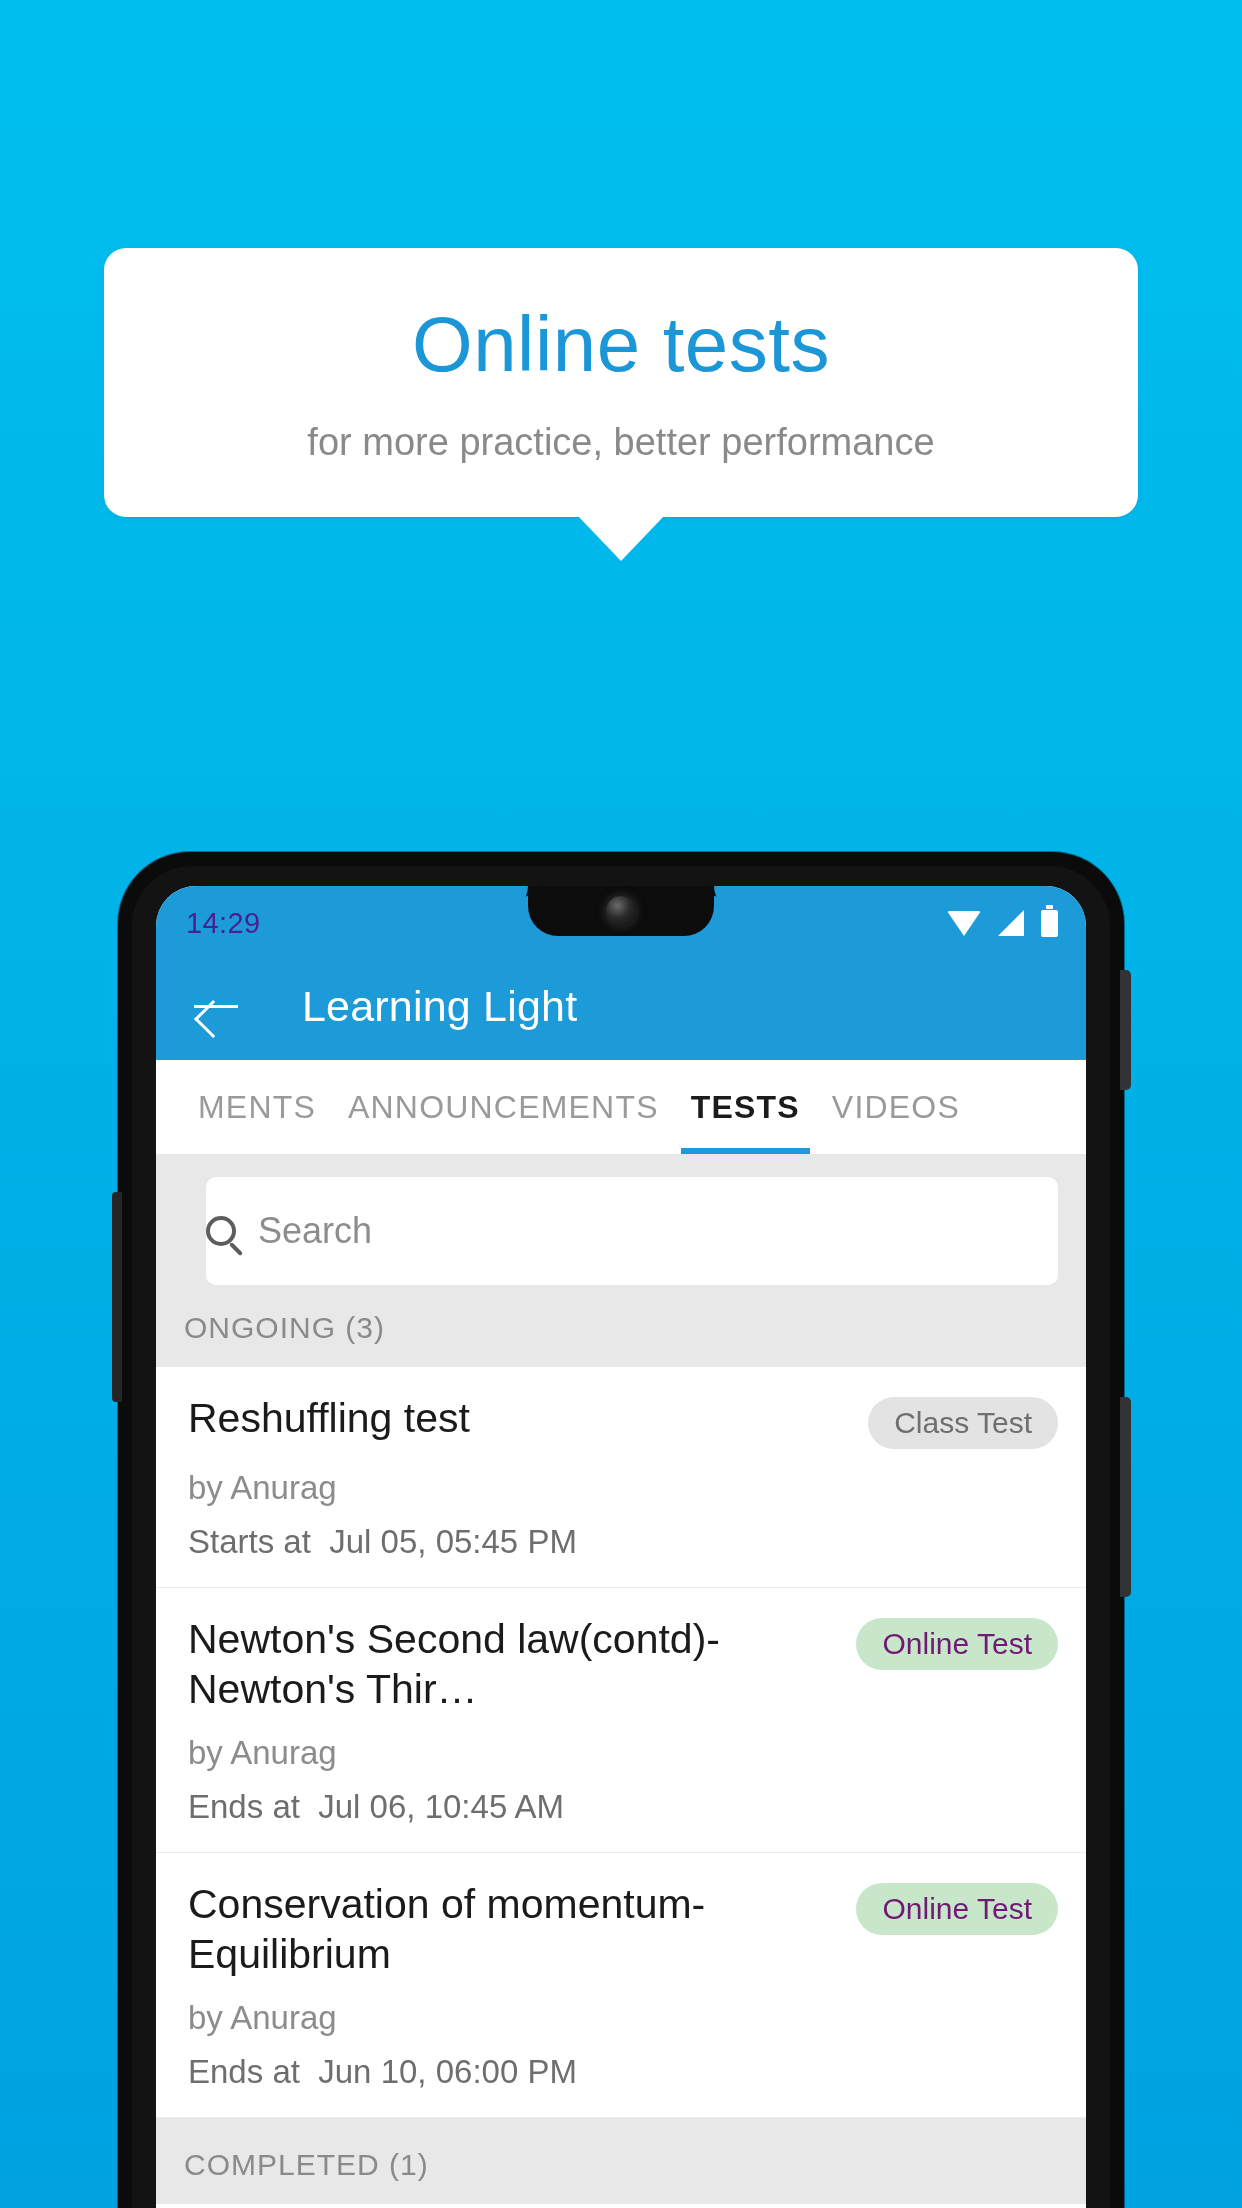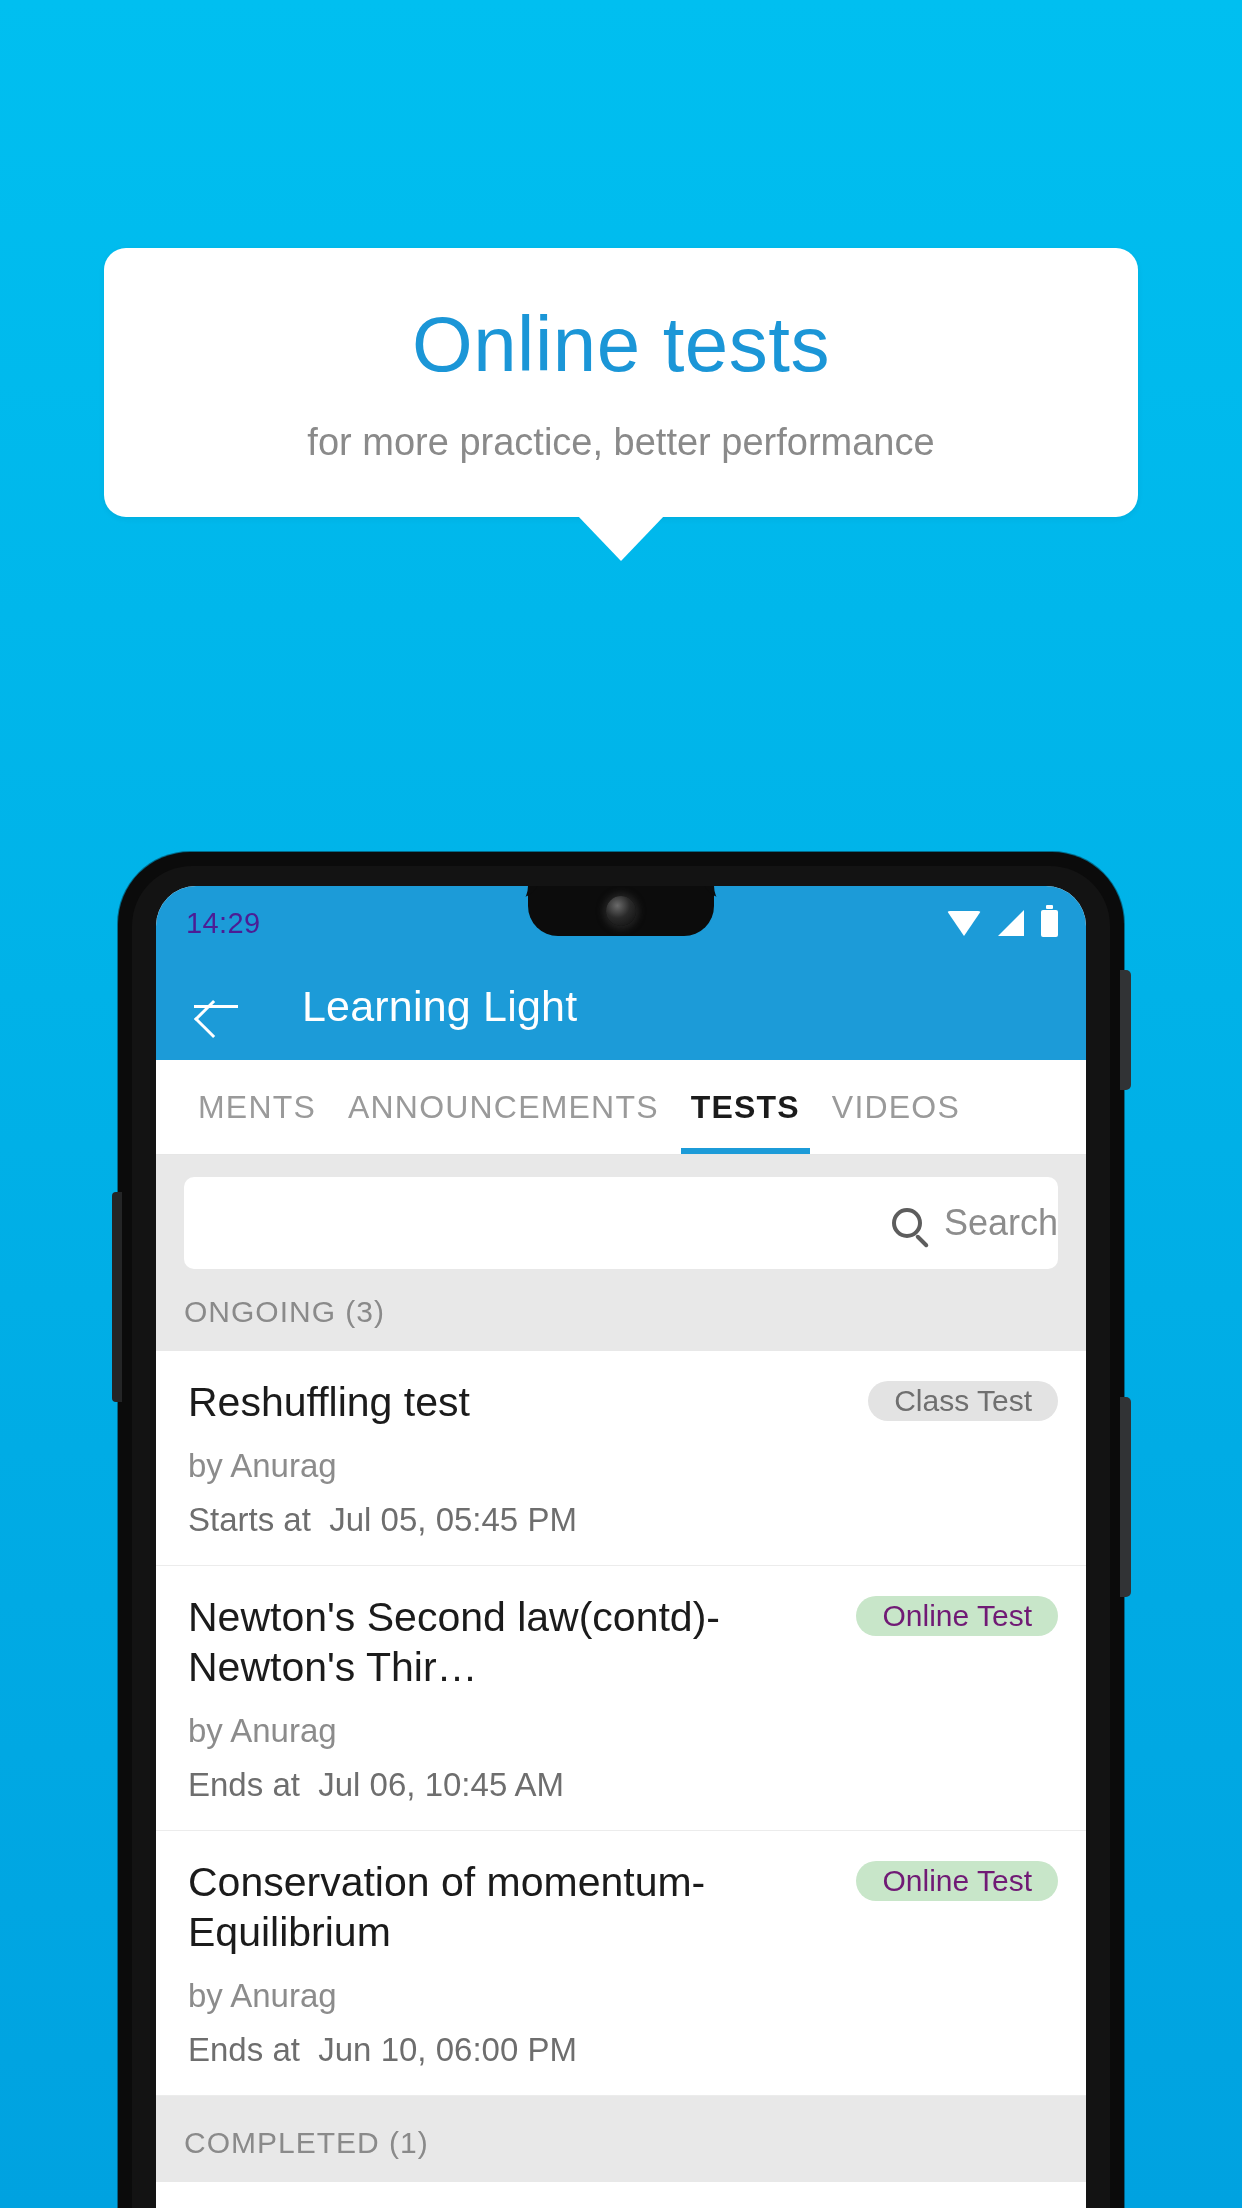--- a/index.html
+++ b/index.html
@@ -219,25 +219,26 @@
   }
 
   
   .search-area{
     background:#e8e8e8;
     padding:22px 28px 26px 28px;
   }
   .search-box{
     background:#ffffff;
     border-radius:10px;
-    height:92px;
+    height:108px;
     display:flex;
     align-items:center;
-    justify-content:flex-end;
+    justify-content:flex-start;
     gap:22px;
+    margin-left:22px;
   }
   .ic-search{
     width:30px;height:30px;border:4px solid #5d5d5d;border-radius:50%;position:relative;
   }
   .ic-search:after{
     content:"";position:absolute;right:-12px;bottom:-9px;width:16px;height:4px;
     background:#5d5d5d;transform:rotate(45deg);border-radius:2px;
   }
   .search-ph{ color:#8d8d8d;font-size:36px; }
 
@@ -258,21 +259,21 @@
   }
   .li-top{
     display:flex;align-items:flex-start;justify-content:space-between;gap:18px;
   }
   .li-title{
     font-size:41px;color:#1b1b1b;line-height:1.22;flex:1 1 auto;max-width:640px;
   }
   .badge{
     flex:0 0 auto;
     border-radius:26px;
-    padding:3px 26px;
+    padding:9px 26px;
     font-size:30px;
     white-space:nowrap;
     margin-top:4px;
   }
   .badge-class{ background:#e3e3e3;color:#6f6f6f; }
   .badge-online{ background:#c8e6c9;color:#701a75; }
   .li-author{
     margin-top:20px;color:#8c8c8c;font-size:33px;
   }
   .li-time{

